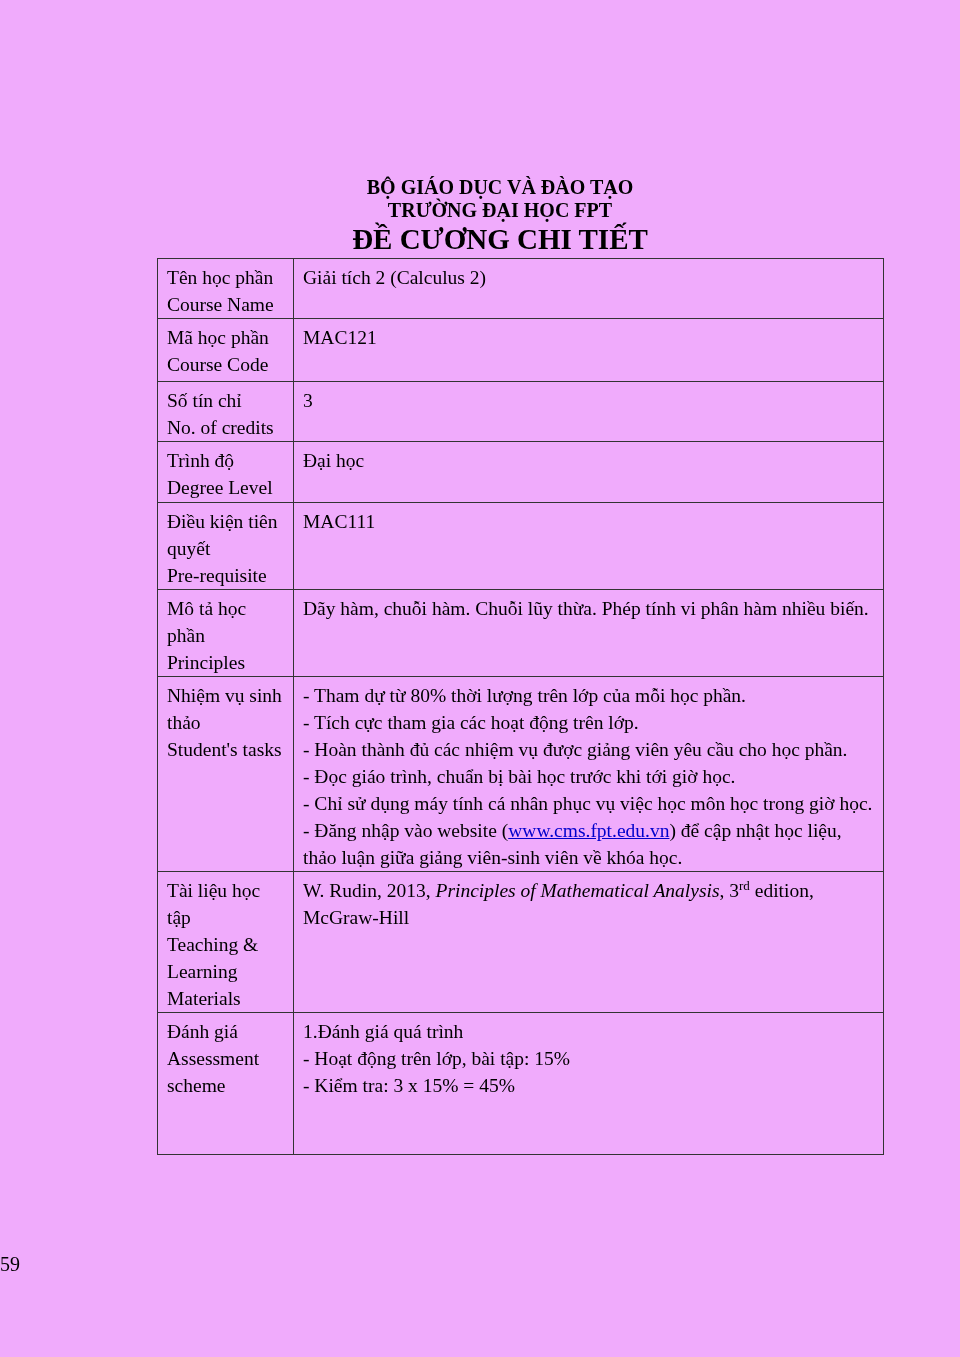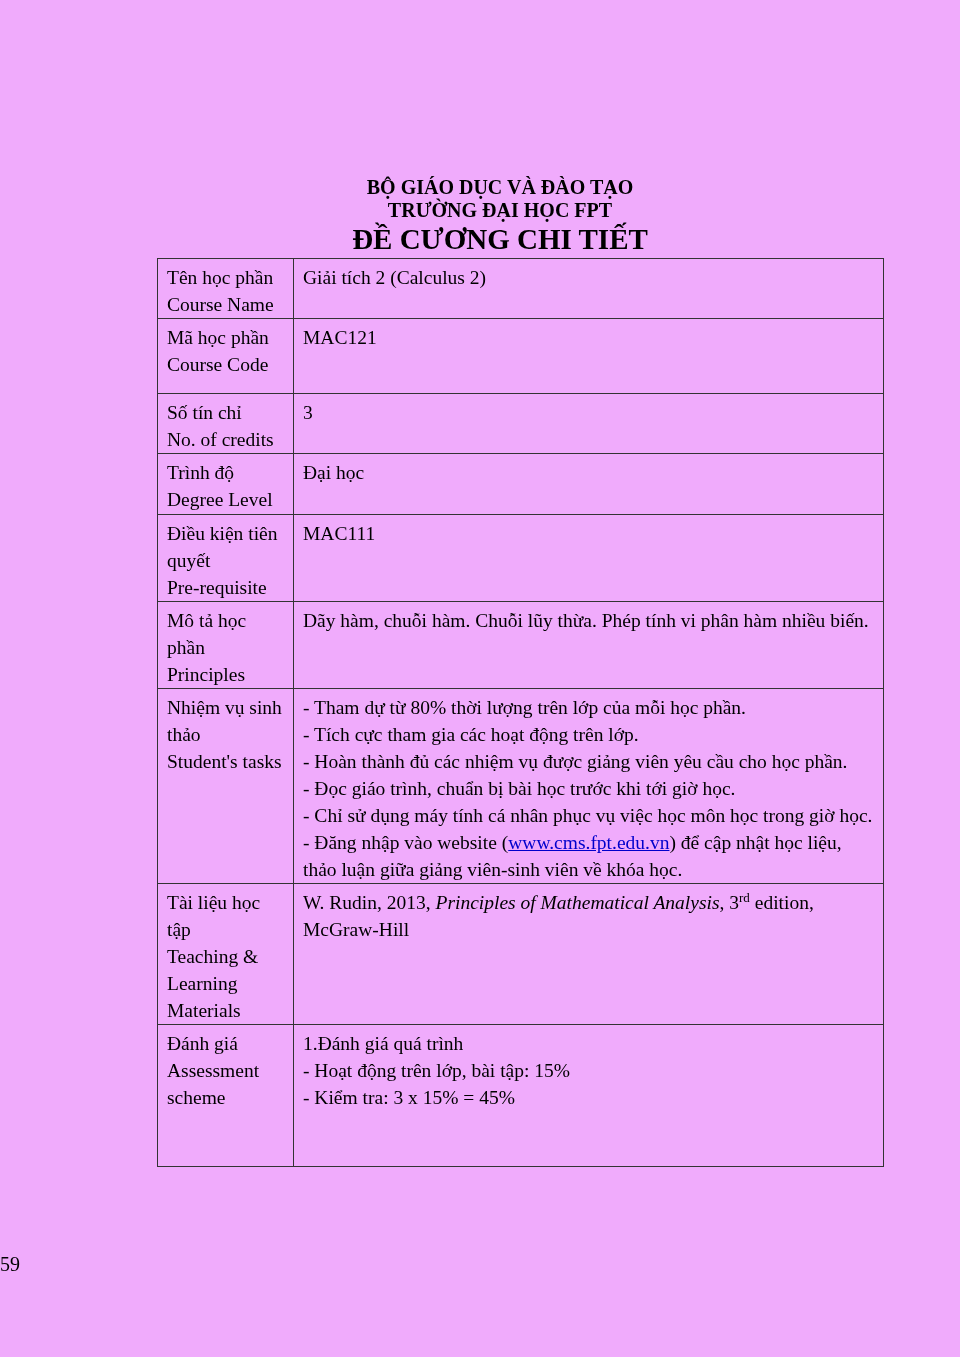--- a/index.html
+++ b/index.html
@@ -90,21 +90,21 @@
       <tr style="height:57px">
         <td class="lbl-cell">
           <div>Tên học phần</div>
           <div>Course Name</div>
         </td>
         <td class="val-cell">
           <div>Giải tích 2 (Calculus 2)</div>
         </td>
       </tr>
 
-      <tr style="height:75px">
+      <tr style="height:63px">
         <td class="lbl-cell">
           <div>Mã học phần</div>
           <div>Course Code</div>
         </td>
         <td class="val-cell">
           <div>MAC121</div>
         </td>
       </tr>
 
       <tr style="height:60px">

